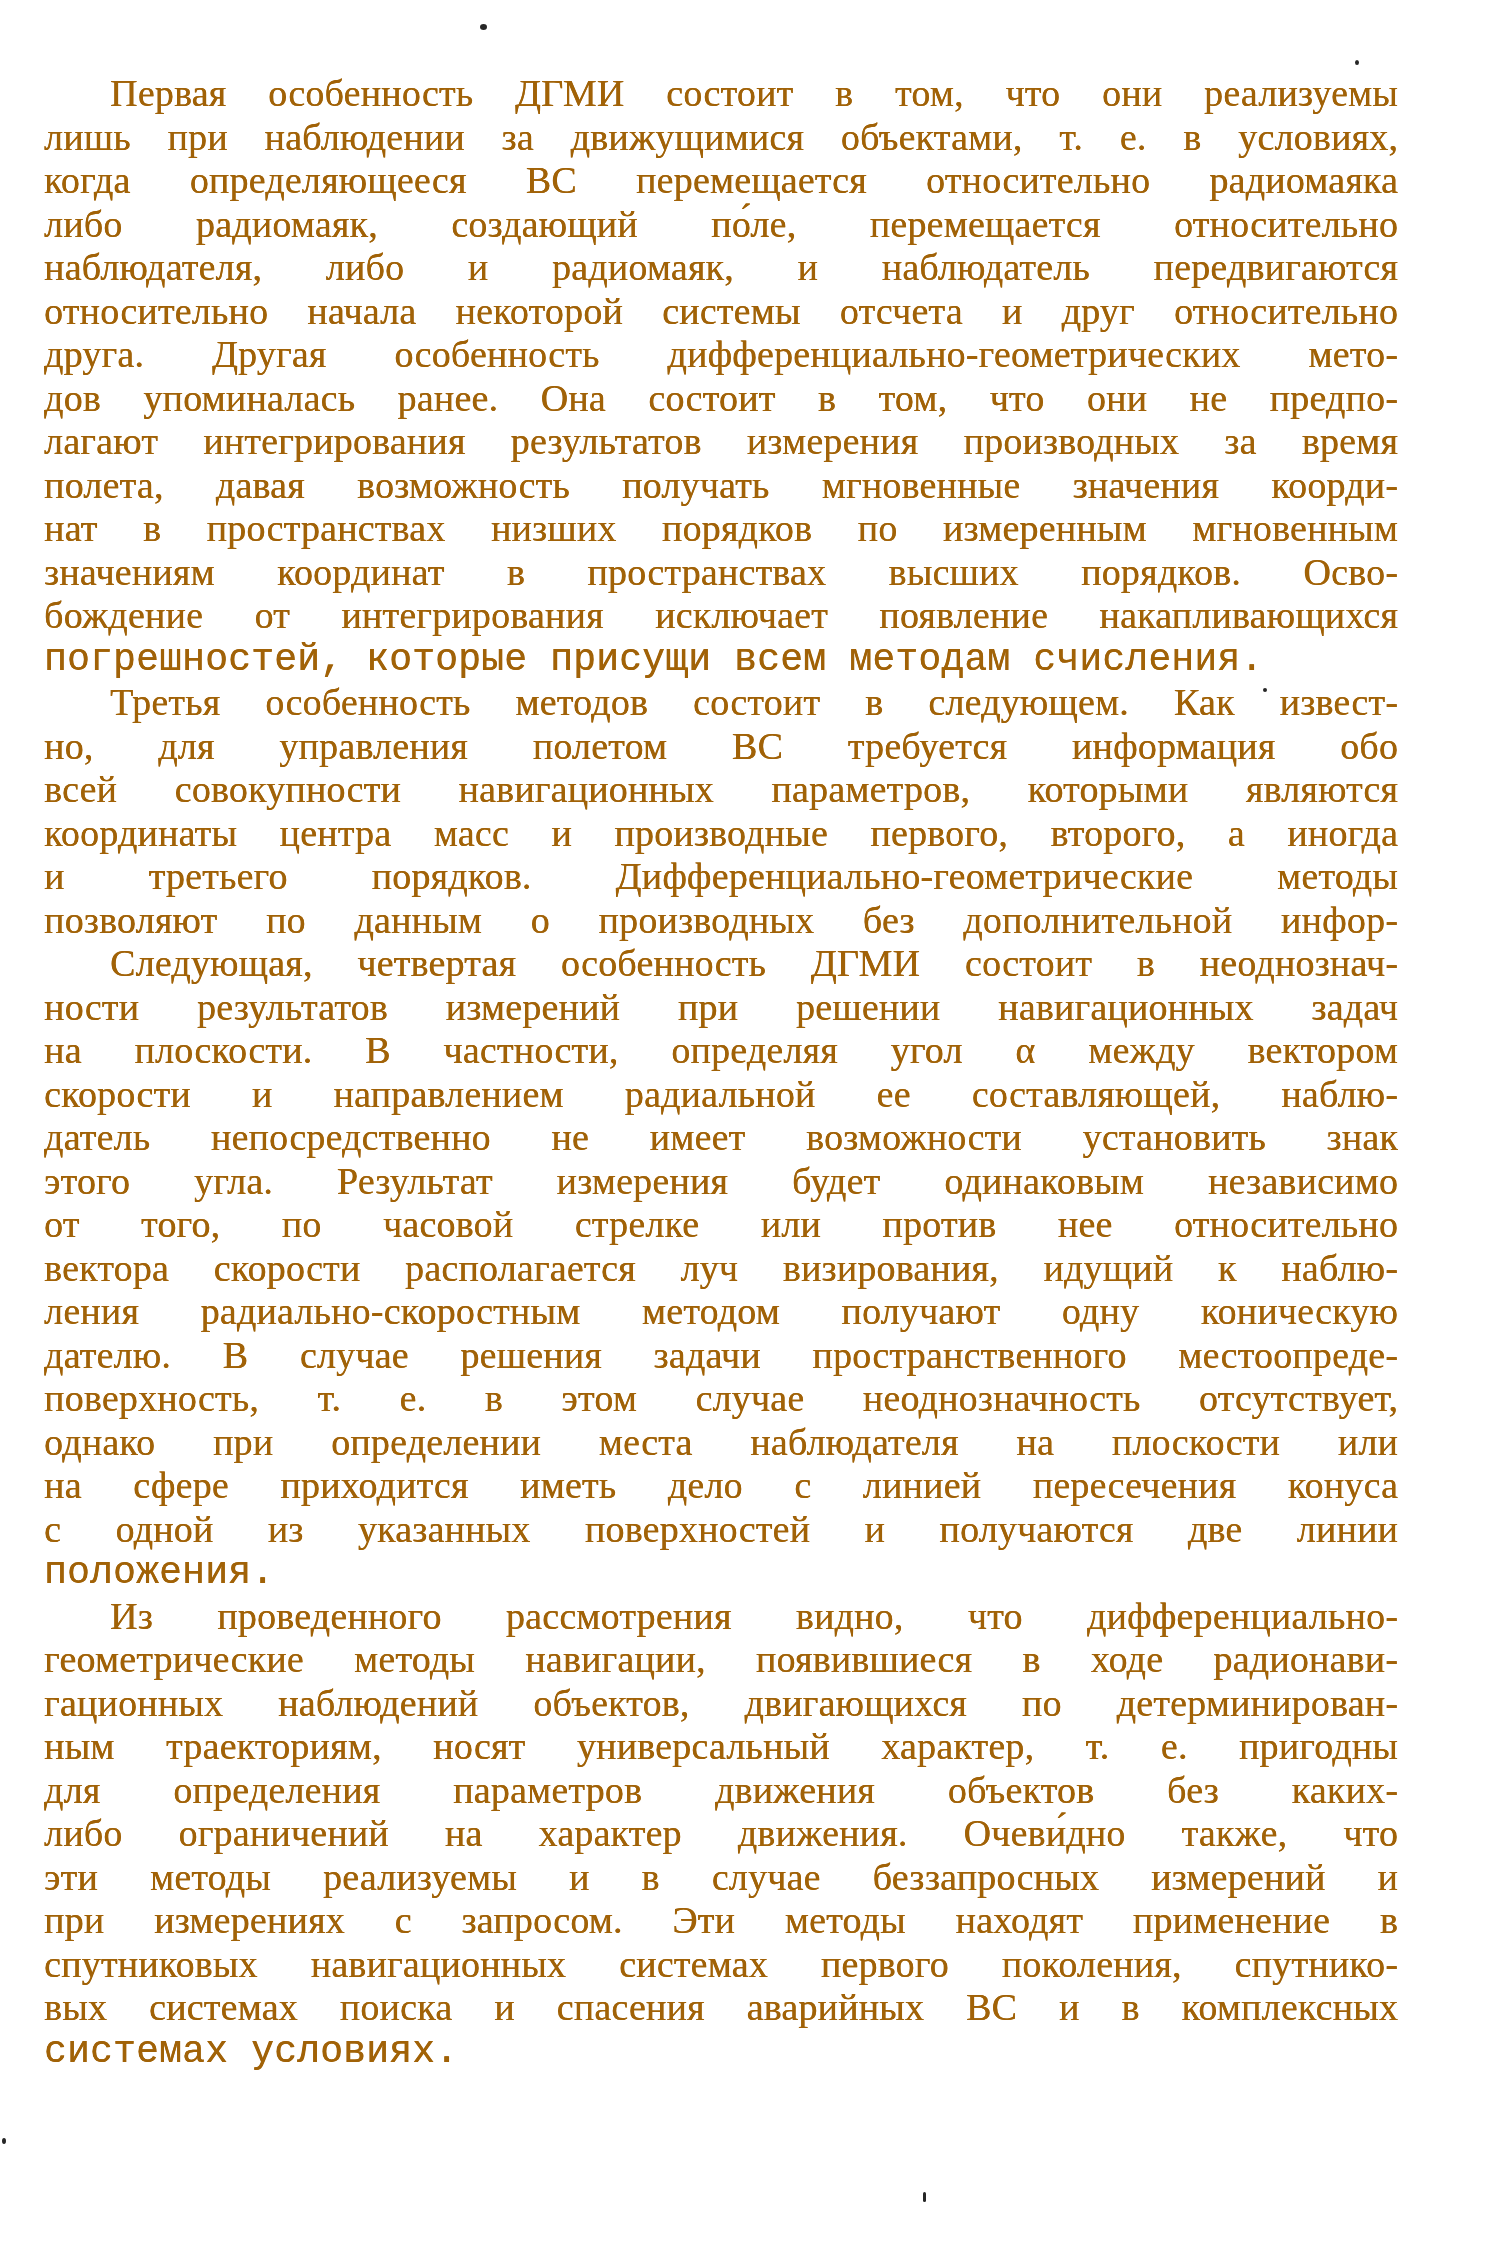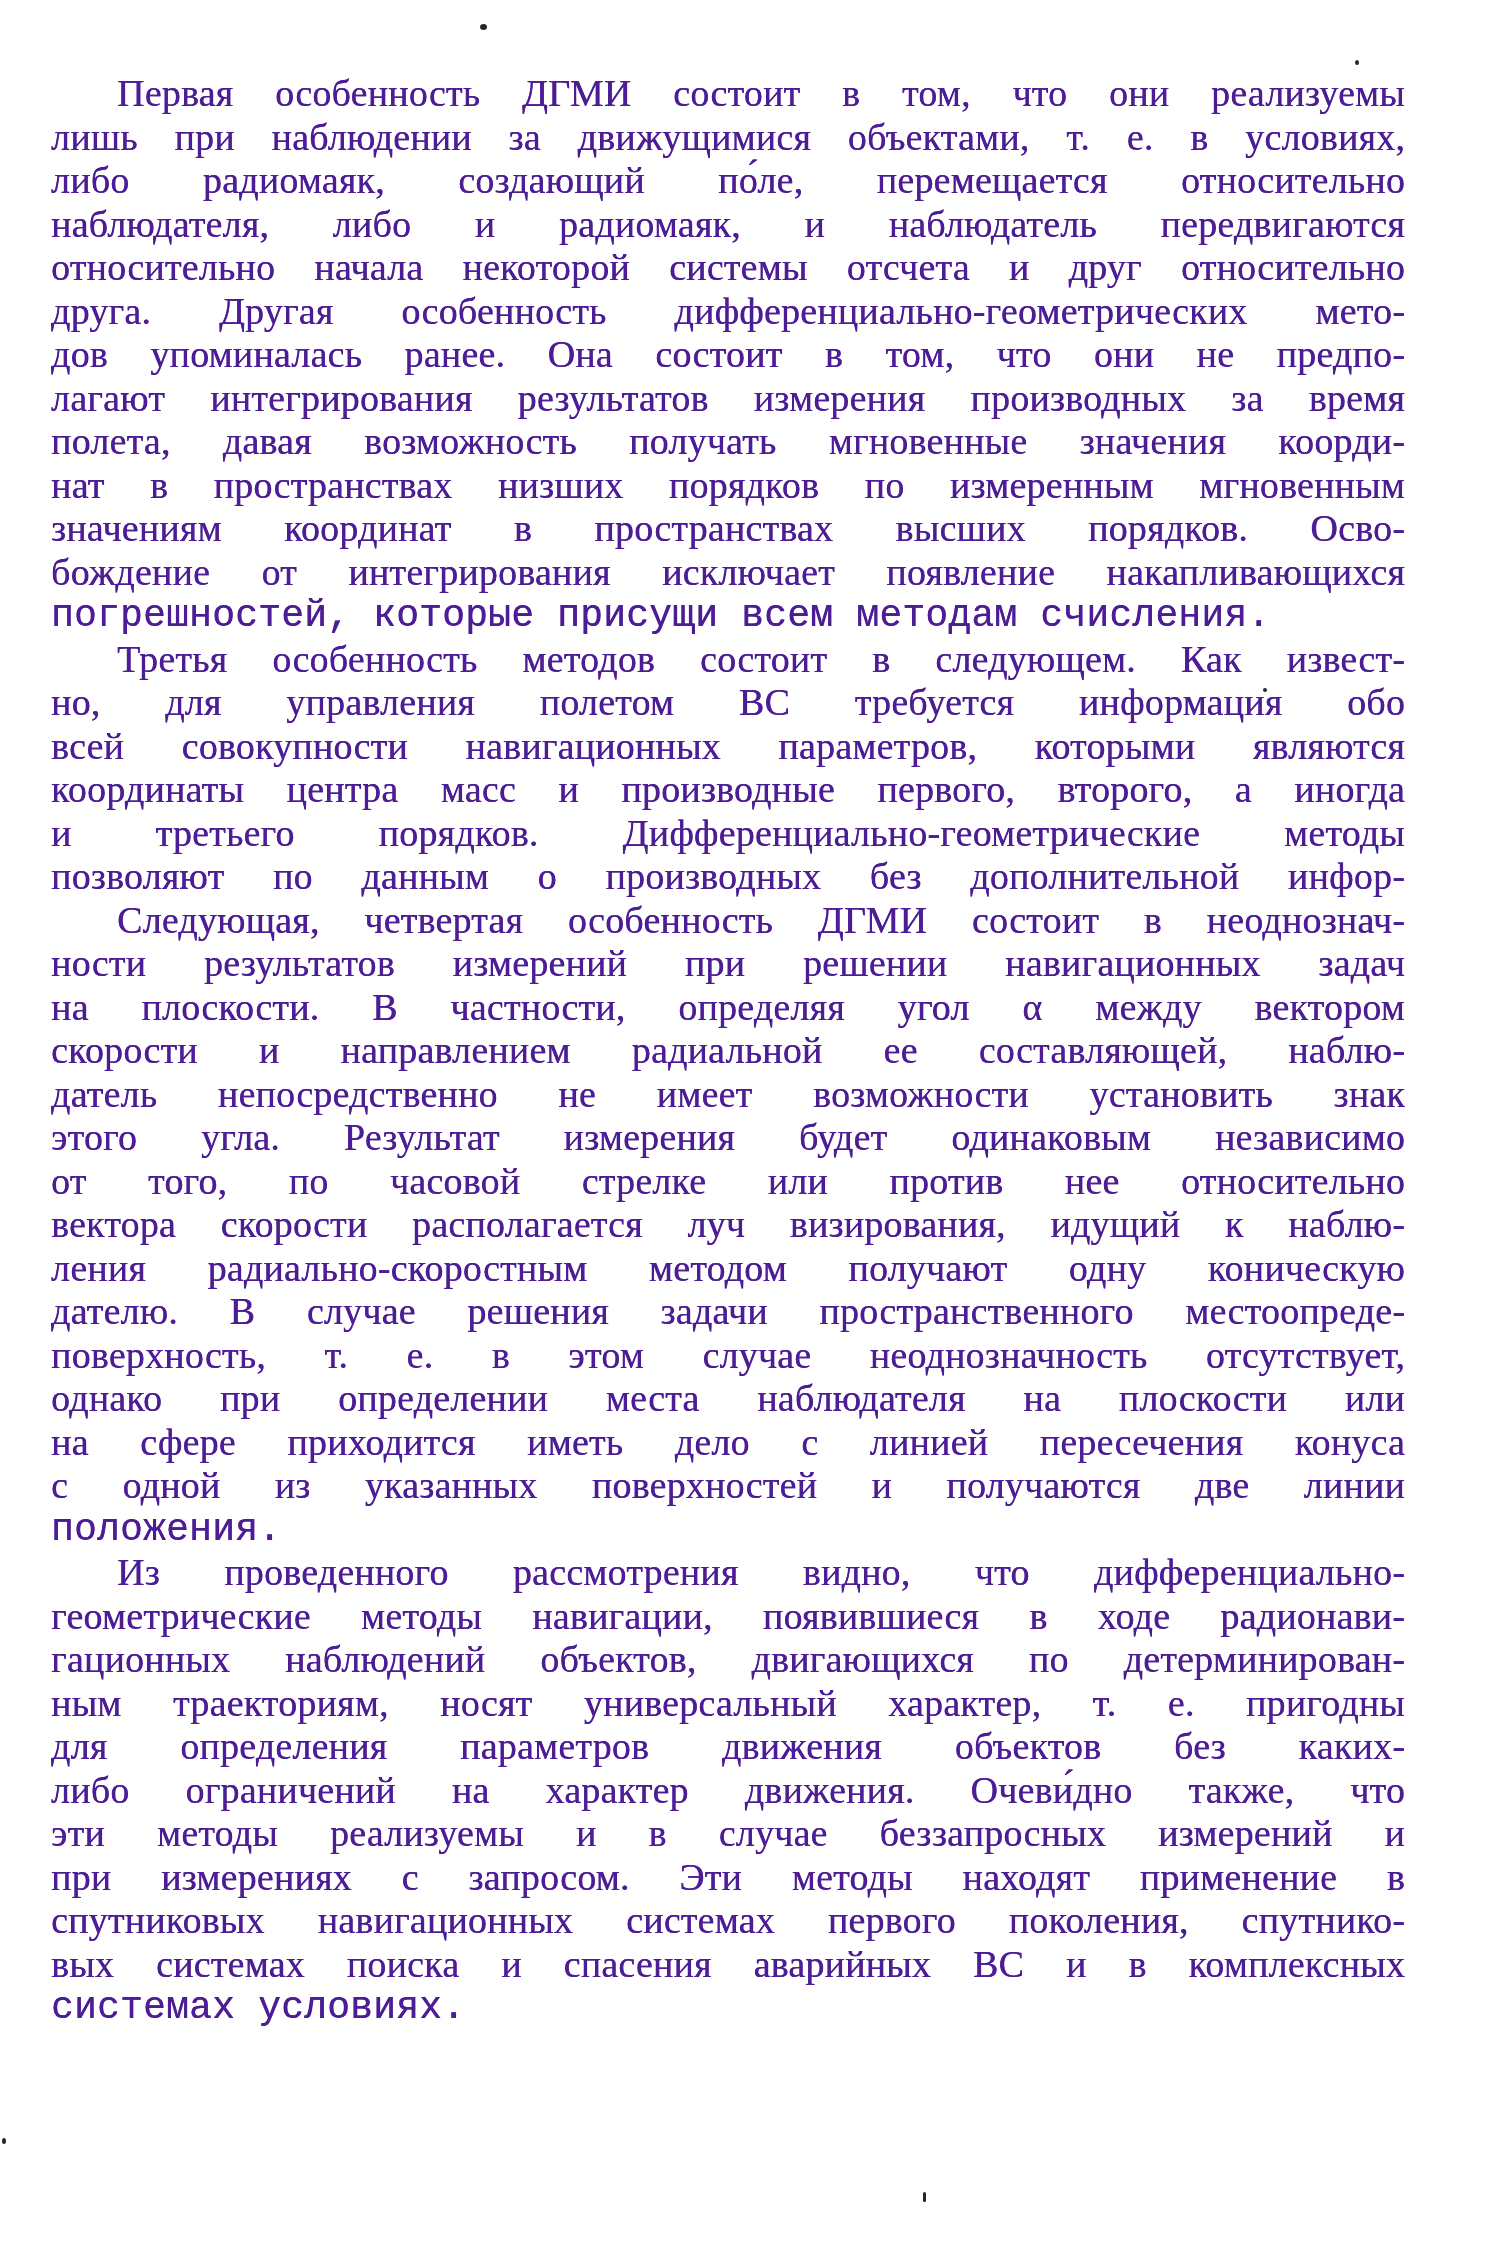--- a/index.html
+++ b/index.html
@@ -5,27 +5,27 @@
   html, body { margin: 0; padding: 0; background: #ffffff; }
   .page {
     position: relative;
     width: 1496px;
     height: 2252px;
     background: #ffffff;
     overflow: hidden;
   }
   .textblock {
     position: absolute;
-    left: 51px;
+    left: 44px;
     top: 72px;
     width: 1354px;
     font-family: "Liberation Serif", "DejaVu Serif", serif;
     font-size: 38px;
     line-height: 43.5px;
-    color: #4c1d95;
+    color: #a16207;
     letter-spacing: 0.2px;
     text-shadow: 0.35px 0 0 currentColor; 
   }
   .paragraph { margin: 0; padding: 0; }
   .line {
     text-align: justify;
     text-align-last: justify;
     white-space: normal;
     overflow: hidden;
     height: 43.5px;
@@ -39,20 +39,21 @@
   }
 </style>
 </head>
 <body>
 
 <div class="page">
   <div class="textblock">
       <div class="paragraph">
         <div class="line first">Первая особенность ДГМИ состоит в том, что они реализуемы</div>
         <div class="line">лишь при наблюдении за движущимися объектами, т. е. в условиях,</div>
+        <div class="line">когда определяющееся ВС перемещается относительно радиомаяка</div>
         <div class="line">либо радиомаяк, создающий по́ле, перемещается относительно</div>
         <div class="line">наблюдателя, либо и радиомаяк, и наблюдатель передвигаются</div>
         <div class="line">относительно начала некоторой системы отсчета и друг относительно</div>
         <div class="line">друга. Другая особенность дифференциально-геометрических мето-</div>
         <div class="line">дов упоминалась ранее. Она состоит в том, что они не предпо-</div>
         <div class="line">лагают интегрирования результатов измерения производных за время</div>
         <div class="line">полета, давая возможность получать мгновенные значения коорди-</div>
         <div class="line">нат в пространствах низших порядков по измеренным мгновенным</div>
         <div class="line">значениям координат в пространствах высших порядков. Осво-</div>
         <div class="line">бождение от интегрирования исключает появление накапливающихся</div>

